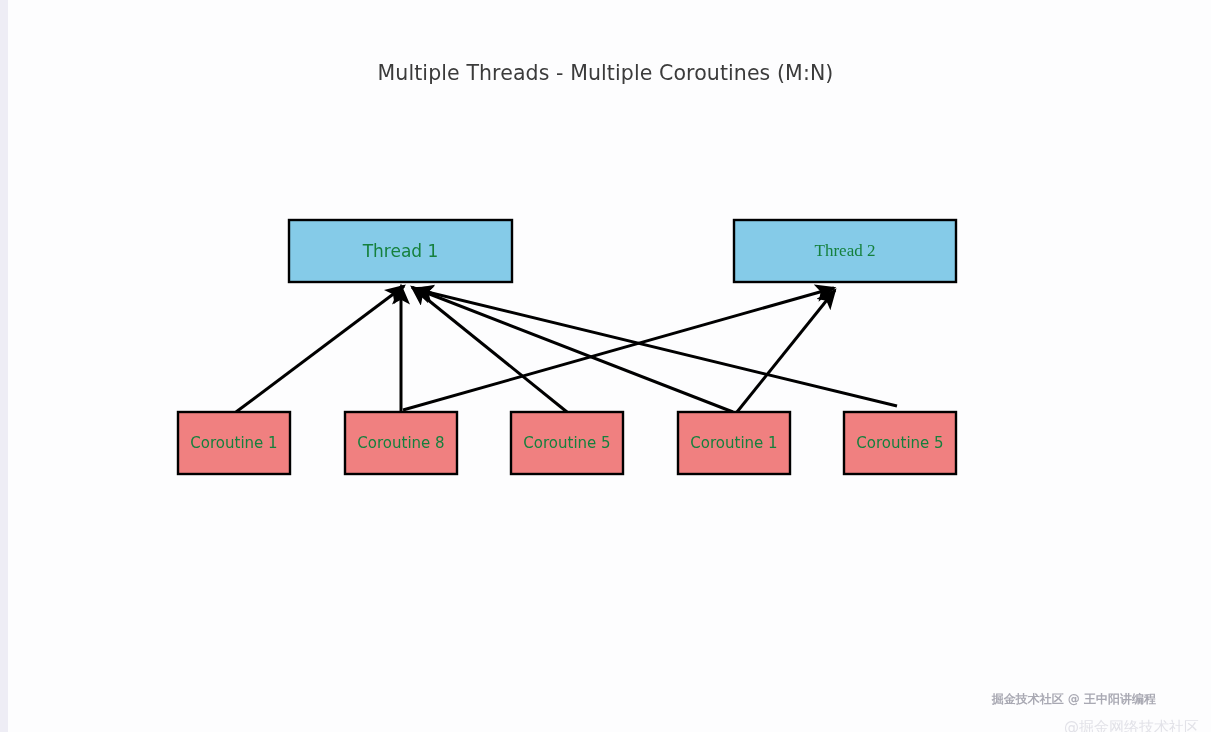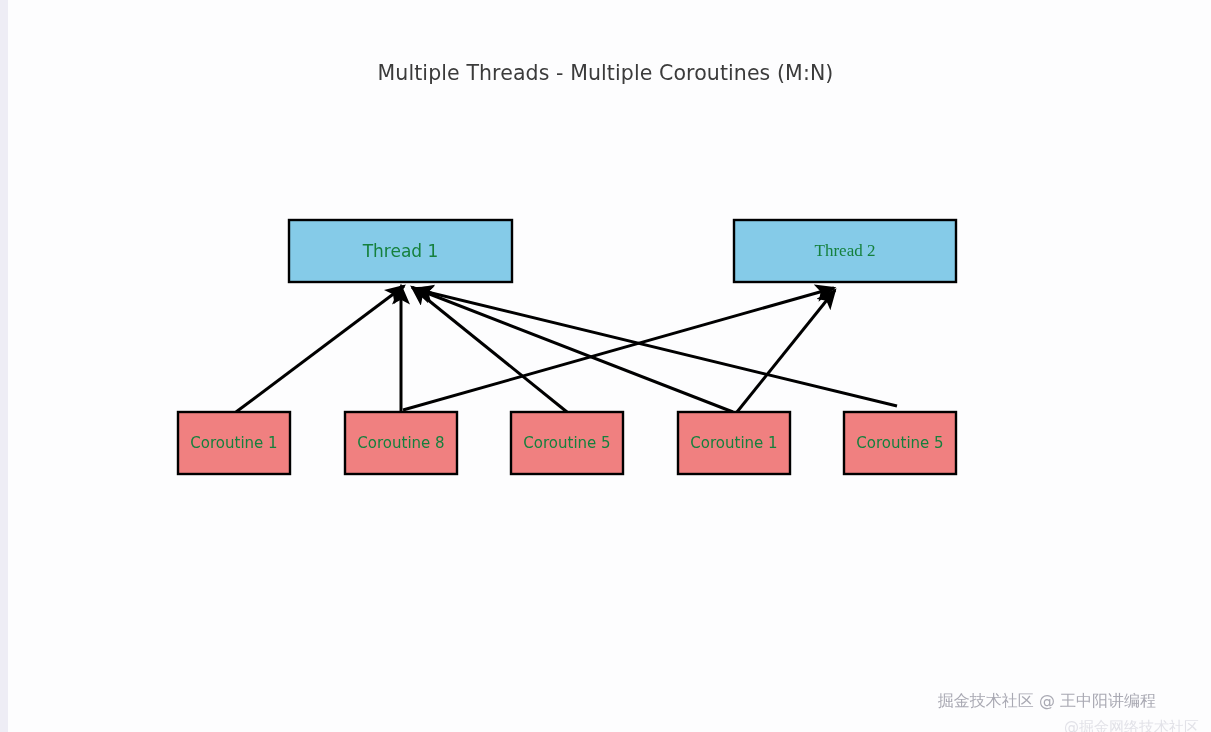--- a/index.html
+++ b/index.html
@@ -50,23 +50,24 @@
   .thread-label {
     font-size: 17px;
   }
   .coroutine-label {
     font-size: 15px;
   }
   #watermark-main {
     position: absolute;
     right: 55px;
     top: 691px;
-    font-size: 16px;
+    font-size: 12px;
     color: #a9a9b3;
     white-space: nowrap;
+    font-weight: bold;
   }
   #watermark-sub {
     position: absolute;
     right: 12px;
     top: 718px;
     font-size: 15px;
     color: #e2e2e8;
     white-space: nowrap;
   }
 </style>

